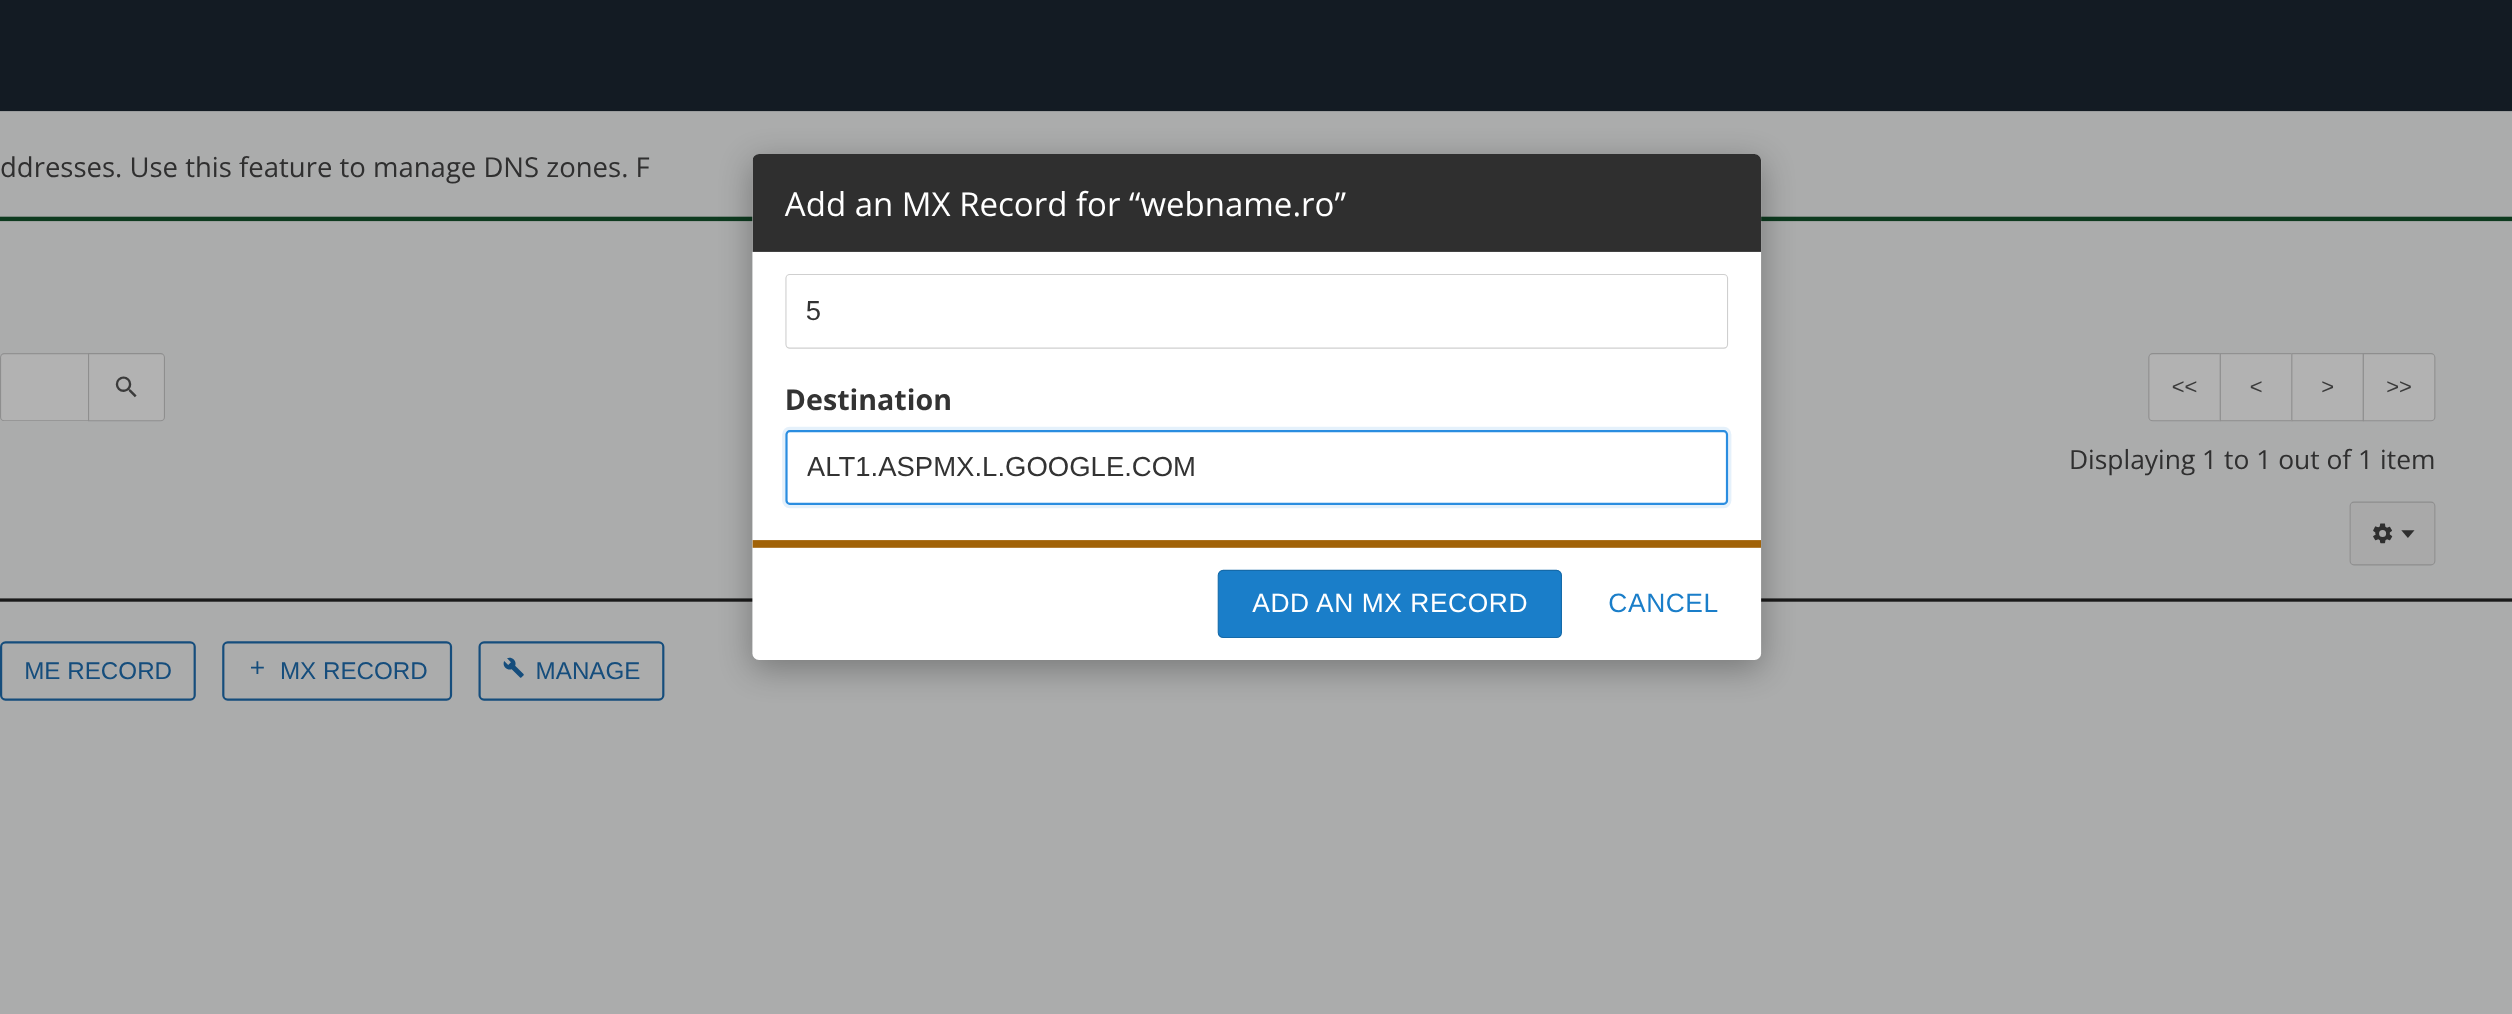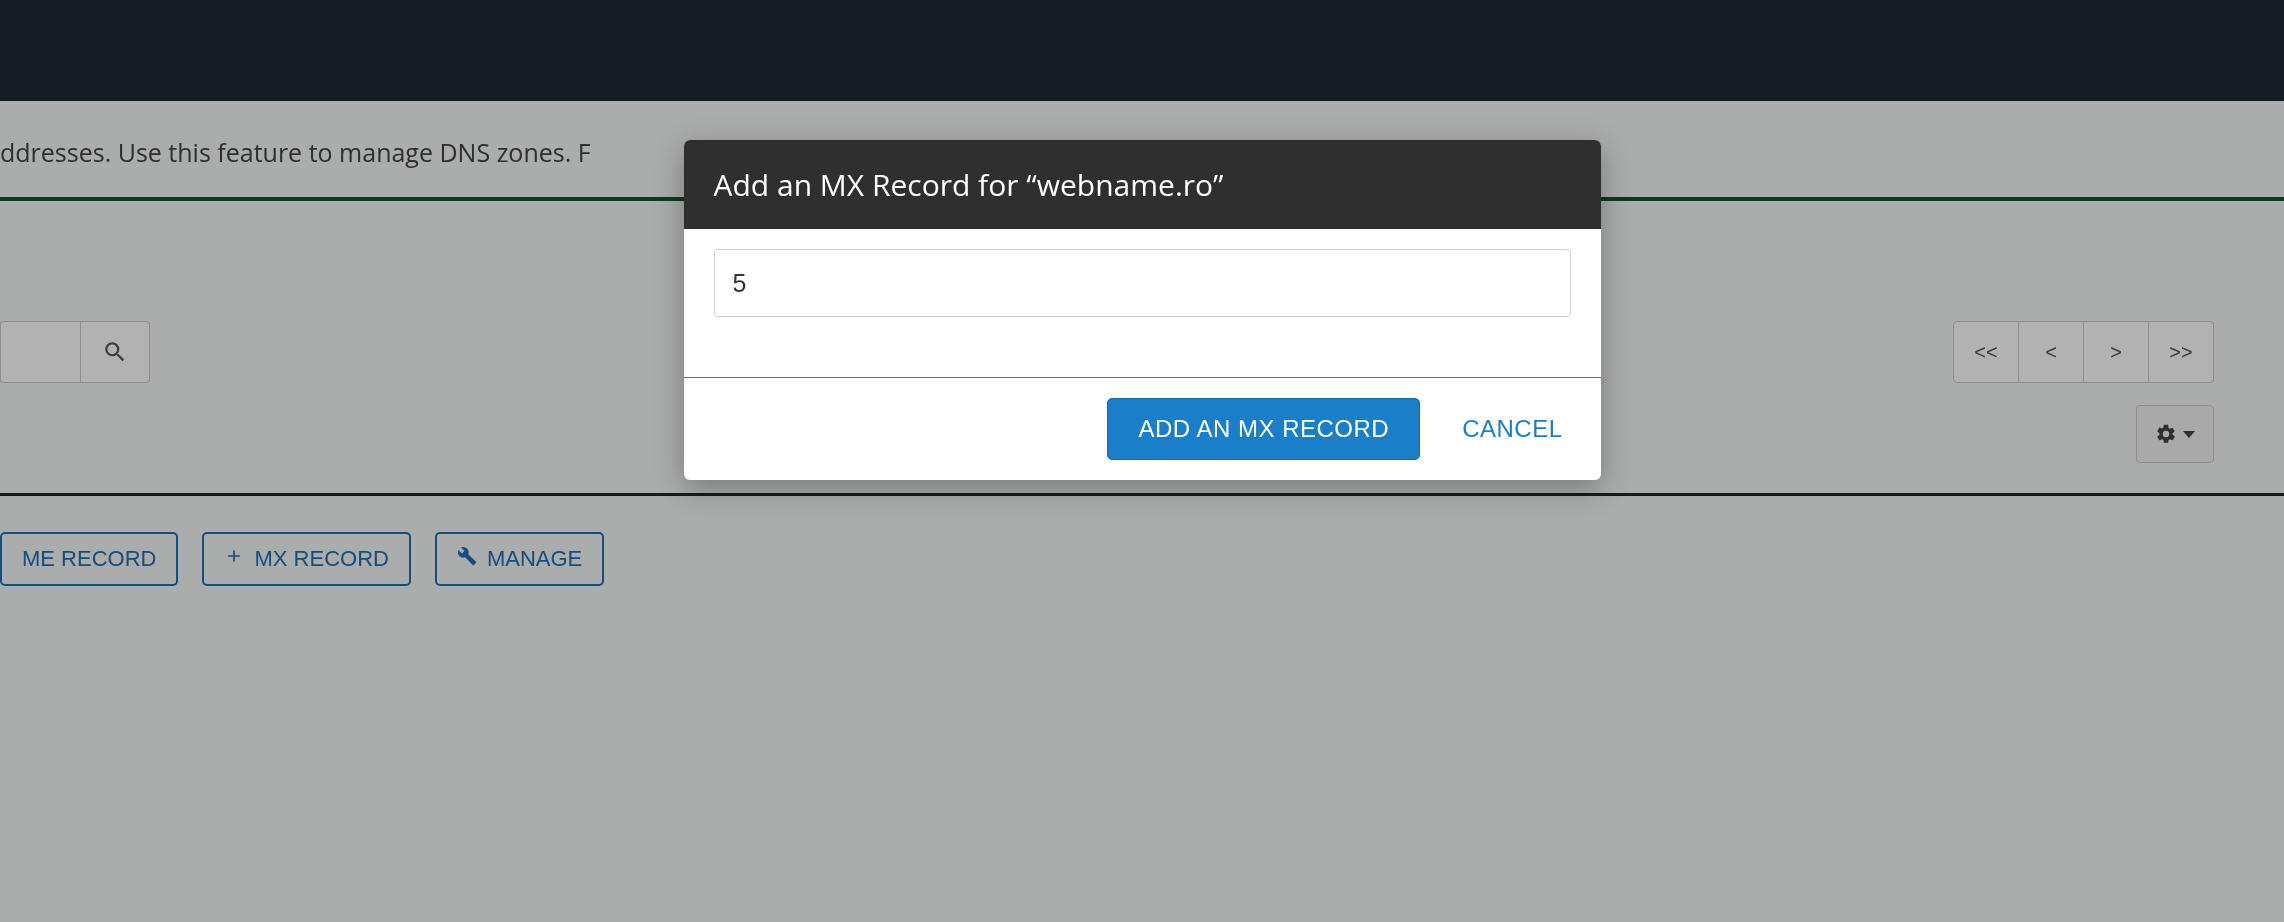--- a/index.html
+++ b/index.html
@@ -181,21 +181,21 @@
     padding: 0 18px;
     color: #333;
     outline: none;
   }
   .form-input.focused {
     border: 2px solid #2a8de0;
     box-shadow: 0 0 0 3px rgba(42,141,224,0.12);
   }
 
   .modal-footer {
-    border-top: 1px solid #a16207;
+    border-top: 7px solid #a16207;
     padding: 20px 30px;
     display: flex;
     justify-content: flex-end;
     align-items: center;
     gap: 34px;
   }
   .btn-primary {
     background: #1a7ec9;
     border: 1px solid #156aa9;
     color: #fff;
@@ -238,20 +238,21 @@
       </button>
     </div>
 
     <div class="right-controls">
       <div class="pager">
         <button>&lt;&lt;</button>
         <button>&lt;</button>
         <button>&gt;</button>
         <button>&gt;&gt;</button>
       </div>
+      <div class="result-count">Displaying 1 to 1 out of 1 item</div>
     </div>
   </div>
 
   <div class="gear-row">
     <button class="gear-btn">
       <svg viewBox="0 0 24 24">
         <path d="M19.14 12.94a7.49 7.49 0 0 0 .05-.94 7.49 7.49 0 0 0-.05-.94l2.03-1.58a.5.5 0 0 0 .12-.64l-1.92-3.32a.5.5 0 0 0-.61-.22l-2.39.96a7.03 7.03 0 0 0-1.62-.94l-.36-2.54A.5.5 0 0 0 13.9 2h-3.84a.5.5 0 0 0-.49.42l-.36 2.54c-.58.24-1.12.55-1.62.94l-2.39-.96a.5.5 0 0 0-.61.22L2.67 8.84a.5.5 0 0 0 .12.64l2.03 1.58c-.03.31-.05.63-.05.94s.2.63.5.94L2.79 14.52a.5.5 0 0 0-.12.64l1.92 3.32c.14.24.43.34.68.22l2.39-.96c.5.39 1.04.7 1.62.94l.36 2.54c.4.24.25.42.49.42h3.84c.24 0 .45-.18.49-.42l.36-2.54c.58-.24 1.12-.55 1.62-.94l2.39.96c.25.12.54.02.68-.22l1.92-3.32a.5.5 0 0 0-.12-.64l-2.03-1.58zM12 15.5A3.5 3.5 0 1 1 12 8.5a3.5 3.5 0 0 1 0 7z"></path>
       </svg>
       <span class="caret-down"></span>
     </button>
@@ -284,20 +285,24 @@
 
 <div class="overlay">
   <div class="modal">
     <div class="modal-header">Add an MX Record for “webname.ro”</div>
 
     <div class="modal-body">
       <div class="form-group">
         <input class="form-input" type="text" value="5" style="">
       </div>
 
+      <div class="form-group" style="margin-bottom:0">
+        <label class="form-label">Destination</label>
+        <input class="form-input focused" type="text" value="ALT1.ASPMX.L.GOOGLE.COM" style="">
+      </div>
     </div>
 
     <div class="modal-footer">
       <button class="btn-primary">Add an MX Record</button>
       <button class="btn-link">Cancel</button>
     </div>
   </div>
 </div>
 
 </body></html>

